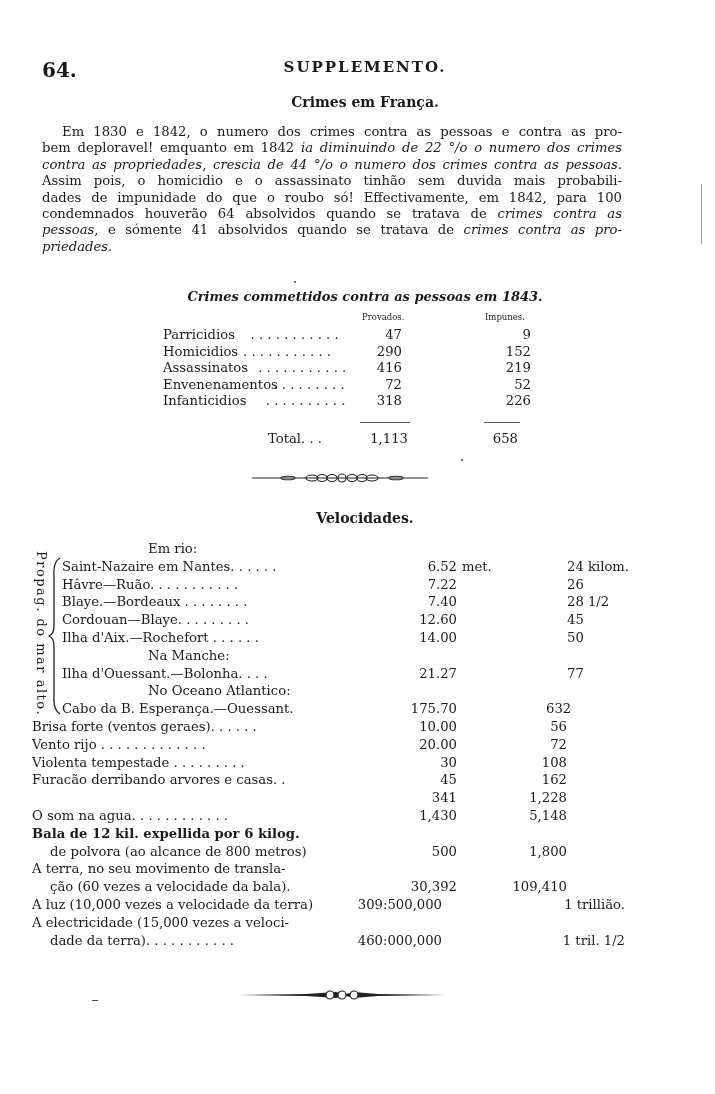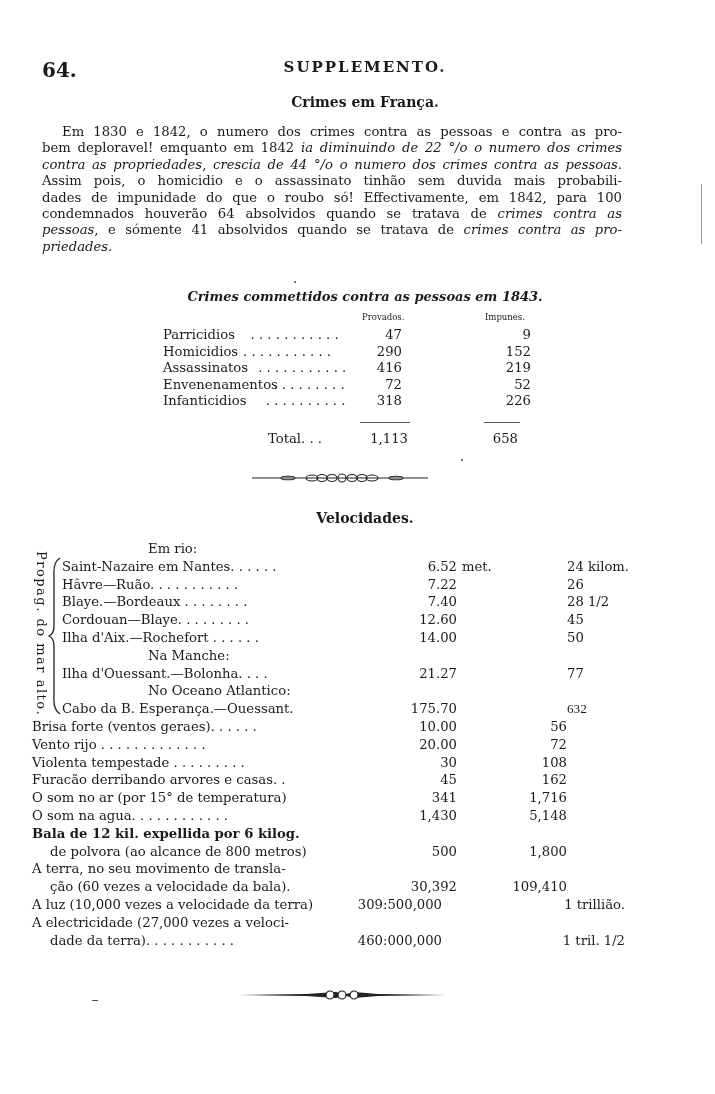--- a/index.html
+++ b/index.html
@@ -150,21 +150,21 @@
       <span class="lbl" style="left: 0px;">Ilha d'Ouessant.—Bolonha. . . .</span>
       <span class="v1">21.27</span>
       <span class="u2" style="left: 505px; text-align: center;">77</span>
     </div>
     <div class="abs vel-row" style="top: 683.4px;">
       <span class="lbl sub-head" style="left: 86px;">No Oceano Atlantico:</span>
     </div>
     <div class="abs vel-row" style="top: 701.2px;">
       <span class="lbl" style="left: 0px;">Cabo da B. Esperança.—Ouessant.</span>
       <span class="v1">175.70</span>
-      <span class="u2" style="left: 505px; font-family: Liberation Serif, serif;">632</span>
+      <span class="u2" style="left: 484px;">632</span>
     </div>
     <div class="abs vel-row" style="top: 719px;">
       <span class="lbl" style="left: -30px;">Brisa forte (ventos geraes). . . . . .</span>
       <span class="v1">10.00</span>
       <span class="v2">56</span>
     </div>
     <div class="abs vel-row" style="top: 736.8px;">
       <span class="lbl" style="left: -30px;">Vento rijo . . . . . . . . . . . . .</span>
       <span class="v1">20.00</span>
       <span class="v2">72</span>
@@ -173,23 +173,22 @@
       <span class="lbl" style="left: -30px;">Violenta tempestade . . . . . . . . .</span>
       <span class="v1">30</span>
       <span class="v2">108</span>
     </div>
     <div class="abs vel-row" style="top: 772.4px;">
       <span class="lbl" style="left: -30px;">Furacão derribando arvores e casas. .</span>
       <span class="v1">45</span>
       <span class="v2">162</span>
     </div>
     <div class="abs vel-row" style="top: 790.2px;">
-      <span class="lbl" style="left: -30px;">O som no ar (por 15° de temperatura)</span>
       <span class="v1">341</span>
-      <span class="v2">1,716</span>
+      <span class="v2">1,228</span>
     </div>
     <div class="abs vel-row" style="top: 808px;">
       <span class="lbl" style="left: -30px;">O som na agua. . . . . . . . . . . .</span>
       <span class="v1">1,430</span>
       <span class="v2">5,148</span>
     </div>
     <div class="abs vel-row" style="top: 825.8px; font-weight: bold;">
       <span class="lbl" style="left: -30px;">Bala de 12 kil. expellida por 6 kilog.</span>
     </div>
     <div class="abs vel-row" style="top: 843.6px;">
@@ -204,21 +203,21 @@
       <span class="lbl" style="left: -12px;">ção (60 vezes a velocidade da bala).</span>
       <span class="v1">30,392</span>
       <span class="v2">109,410</span>
     </div>
     <div class="abs vel-row" style="top: 897px;">
       <span class="lbl" style="left: -30px;">A luz (10,000 vezes a velocidade da terra)</span>
       <span class="v1" style="width: 380px;">309:500,000</span>
       <span class="v2" style="width: 563px;">1 trillião.</span>
     </div>
     <div class="abs vel-row" style="top: 914.8px;">
-      <span class="lbl" style="left: -30px;">A electricidade (27,000 vezes a veloci-</span>
+      <span class="lbl" style="left: -30px;">A electricidade (15,000 vezes a veloci-</span>
     </div>
     <div class="abs vel-row" style="top: 932.6px;">
       <span class="lbl" style="left: -12px;">dade da terra). . . . . . . . . . .</span>
       <span class="v1" style="width: 380px;">460:000,000</span>
       <span class="v2" style="width: 563px;">1 tril. 1/2</span>
     </div>
   </div>
 
 <svg class="ornament" style="left:236px; top:989px;" width="212" height="12">
   <path d="M2 6 L70 5 L100 3 L112 6 L100 9 L70 7 Z" fill="#222"></path>

